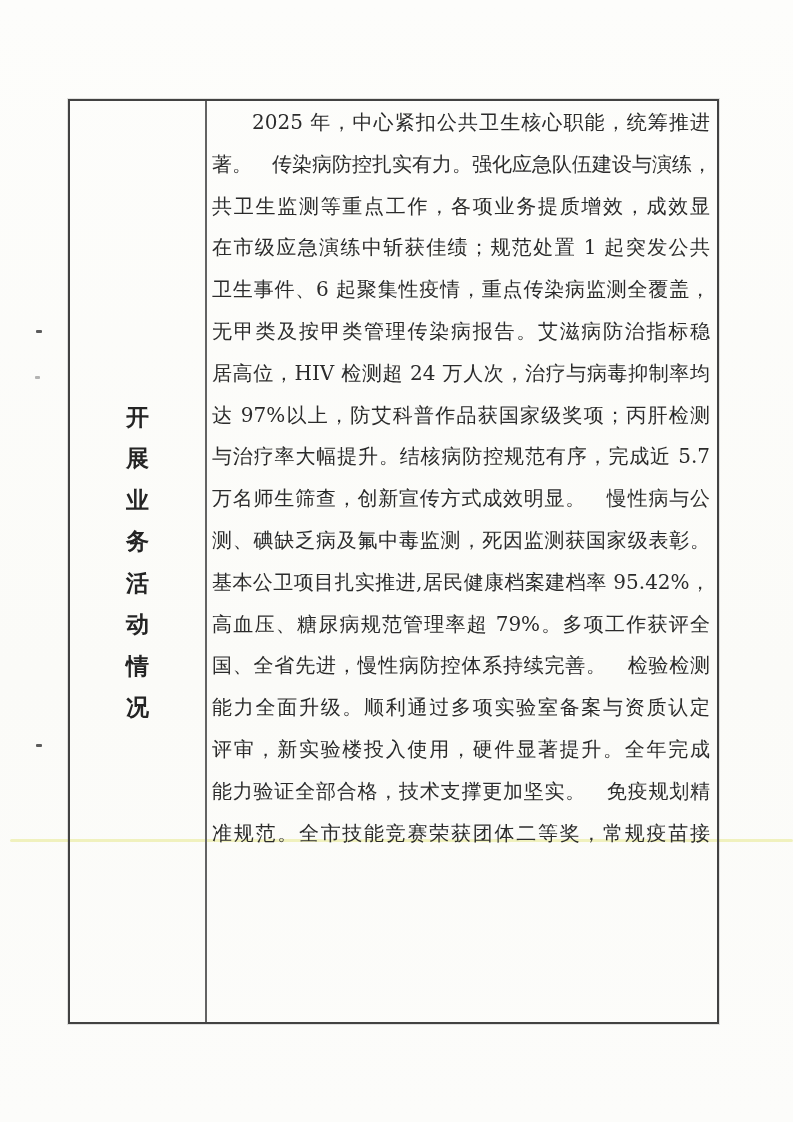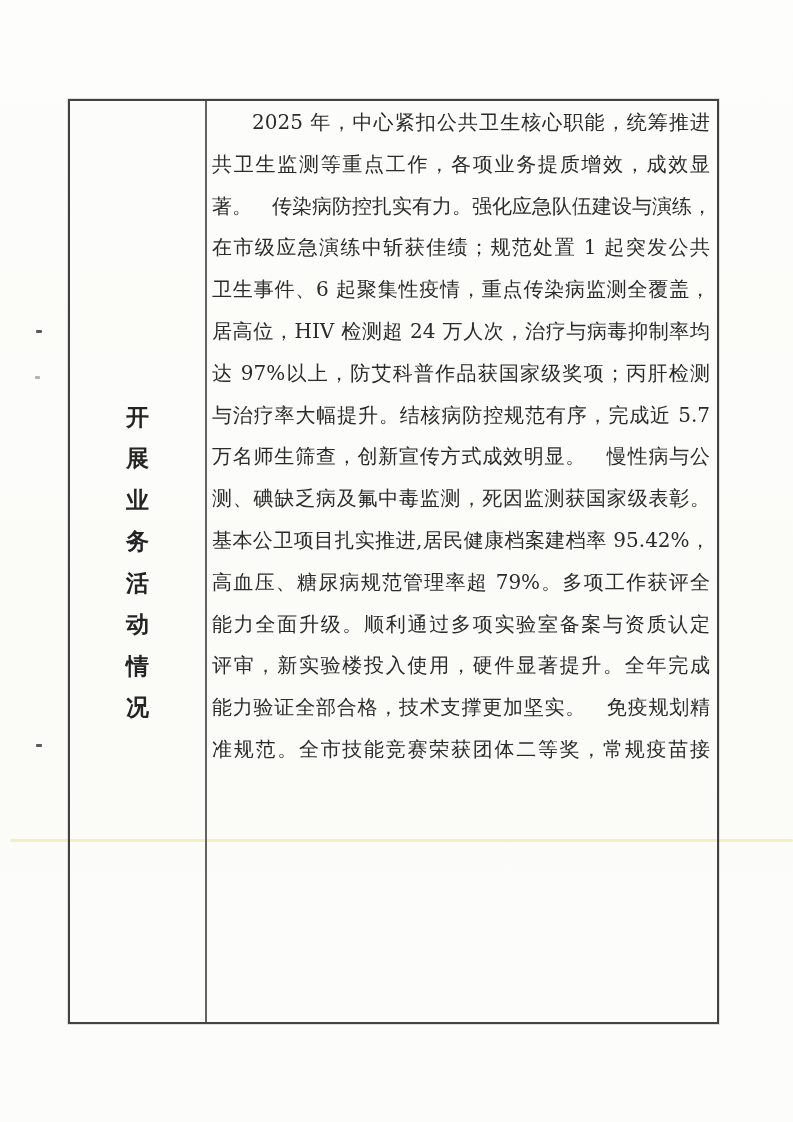--- a/index.html
+++ b/index.html
@@ -119,31 +119,33 @@
           <div class="v-char">活</div>
           <div class="v-char">动</div>
           <div class="v-char">情</div>
           <div class="v-char">况</div>
         </div>
     </div>
 
     <div class="col-content">
       <div class="body-text">
           <div class="body-line">2025 年，中心紧扣公共卫生核心职能，统筹推进</div>
+          <div class="body-line">著。　传染病防控扎实有力。强化应急队伍建设与演练，</div>
           <div class="body-line">共卫生监测等重点工作，各项业务提质增效，成效显</div>
-          <div class="body-line">著。　传染病防控扎实有力。强化应急队伍建设与演练，</div>
           <div class="body-line">在市级应急演练中斩获佳绩；规范处置 1 起突发公共</div>
           <div class="body-line">卫生事件、6 起聚集性疫情，重点传染病监测全覆盖，</div>
+          <div class="body-line">无甲类及按甲类管理传染病报告。艾滋病防治指标稳</div>
           <div class="body-line">居高位，HIV 检测超 24 万人次，治疗与病毒抑制率均</div>
           <div class="body-line">达 97%以上，防艾科普作品获国家级奖项；丙肝检测</div>
           <div class="body-line">与治疗率大幅提升。结核病防控规范有序，完成近 5.7</div>
           <div class="body-line">万名师生筛查，创新宣传方式成效明显。　慢性病与公</div>
           <div class="body-line">测、碘缺乏病及氟中毒监测，死因监测获国家级表彰。</div>
           <div class="body-line">基本公卫项目扎实推进,居民健康档案建档率 95.42%，</div>
           <div class="body-line">高血压、糖尿病规范管理率超 79%。多项工作获评全</div>
+          <div class="body-line">国、全省先进，慢性病防控体系持续完善。　检验检测</div>
           <div class="body-line">能力全面升级。顺利通过多项实验室备案与资质认定</div>
           <div class="body-line">评审，新实验楼投入使用，硬件显著提升。全年完成</div>
           <div class="body-line">能力验证全部合格，技术支撑更加坚实。　免疫规划精</div>
           <div class="body-line">准规范。全市技能竞赛荣获团体二等奖，常规疫苗接</div>
         </div>
     </div>
 
   </div>
 
 </div>

